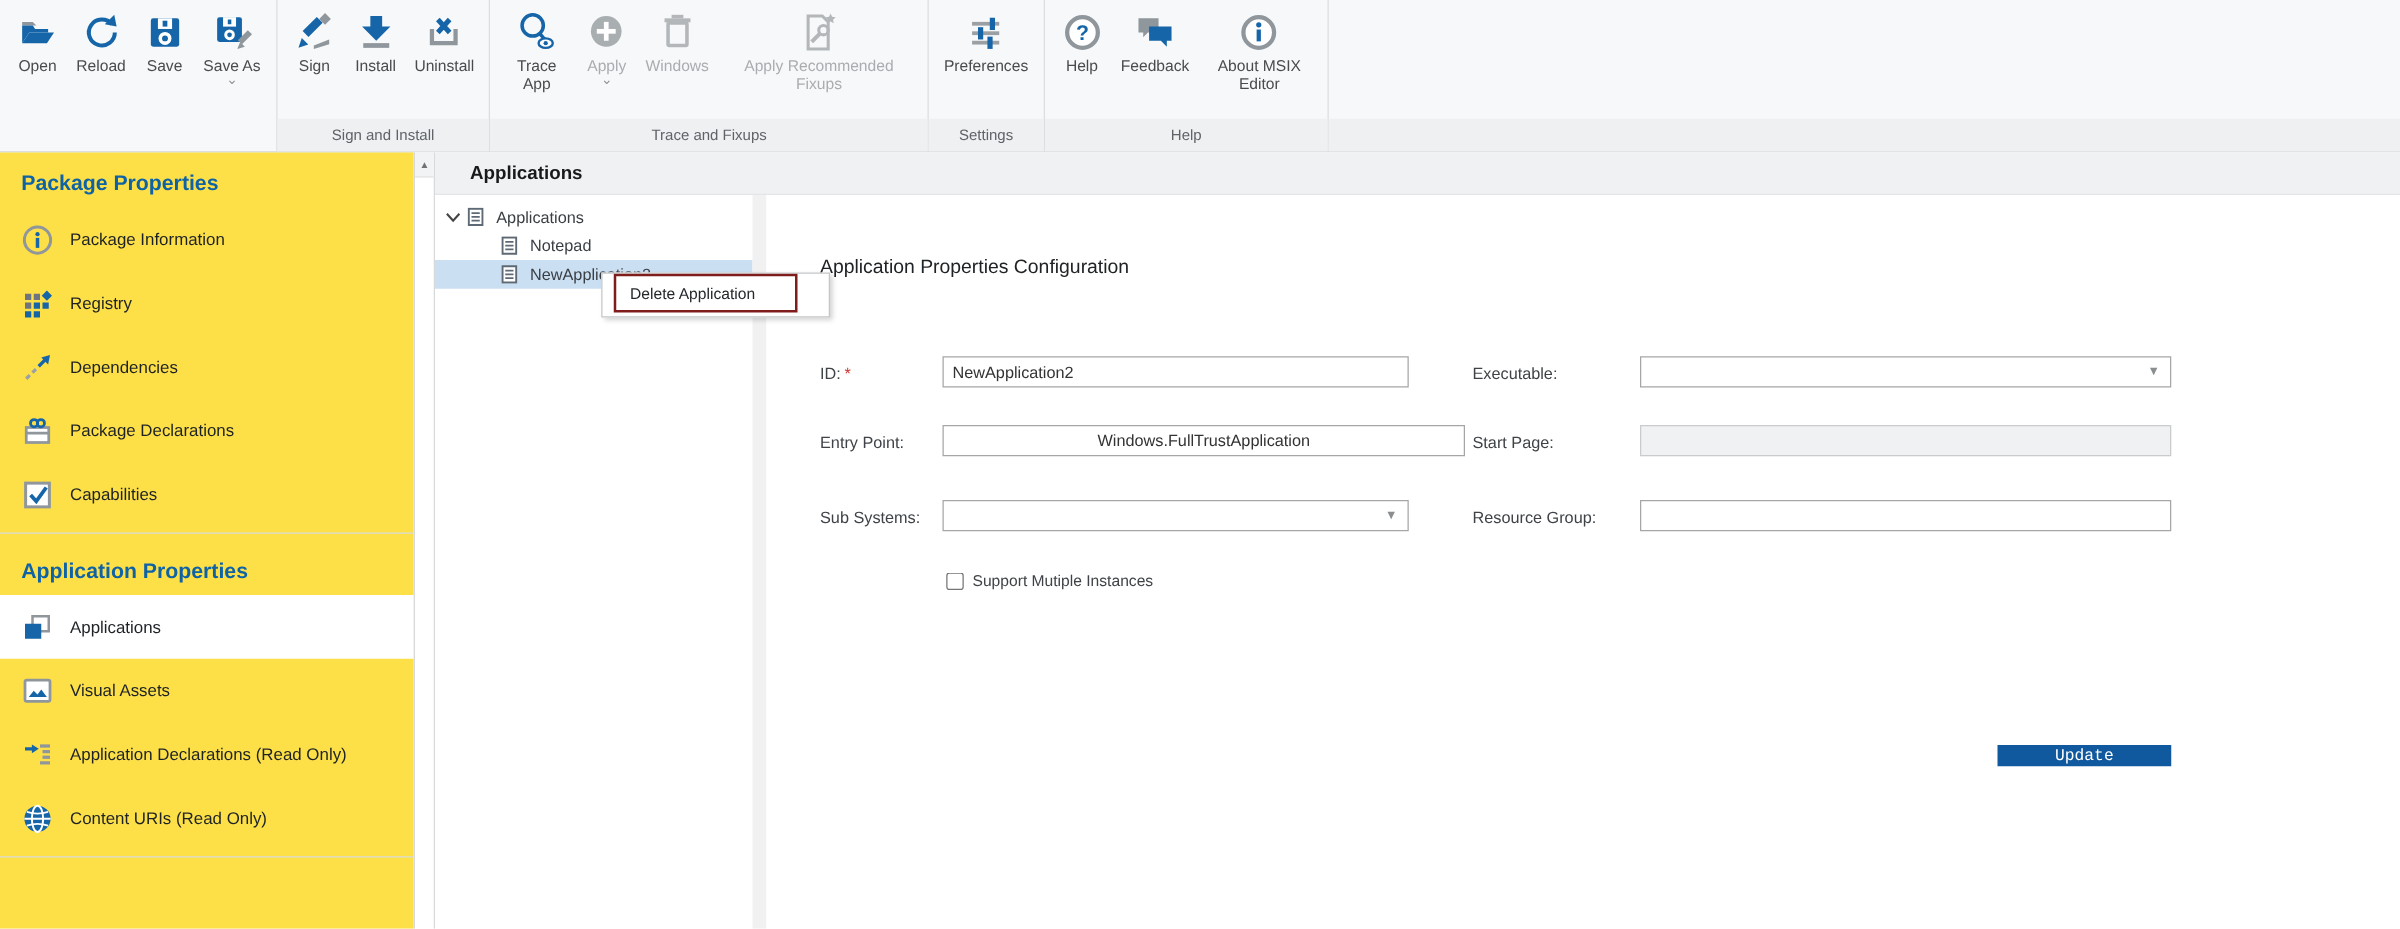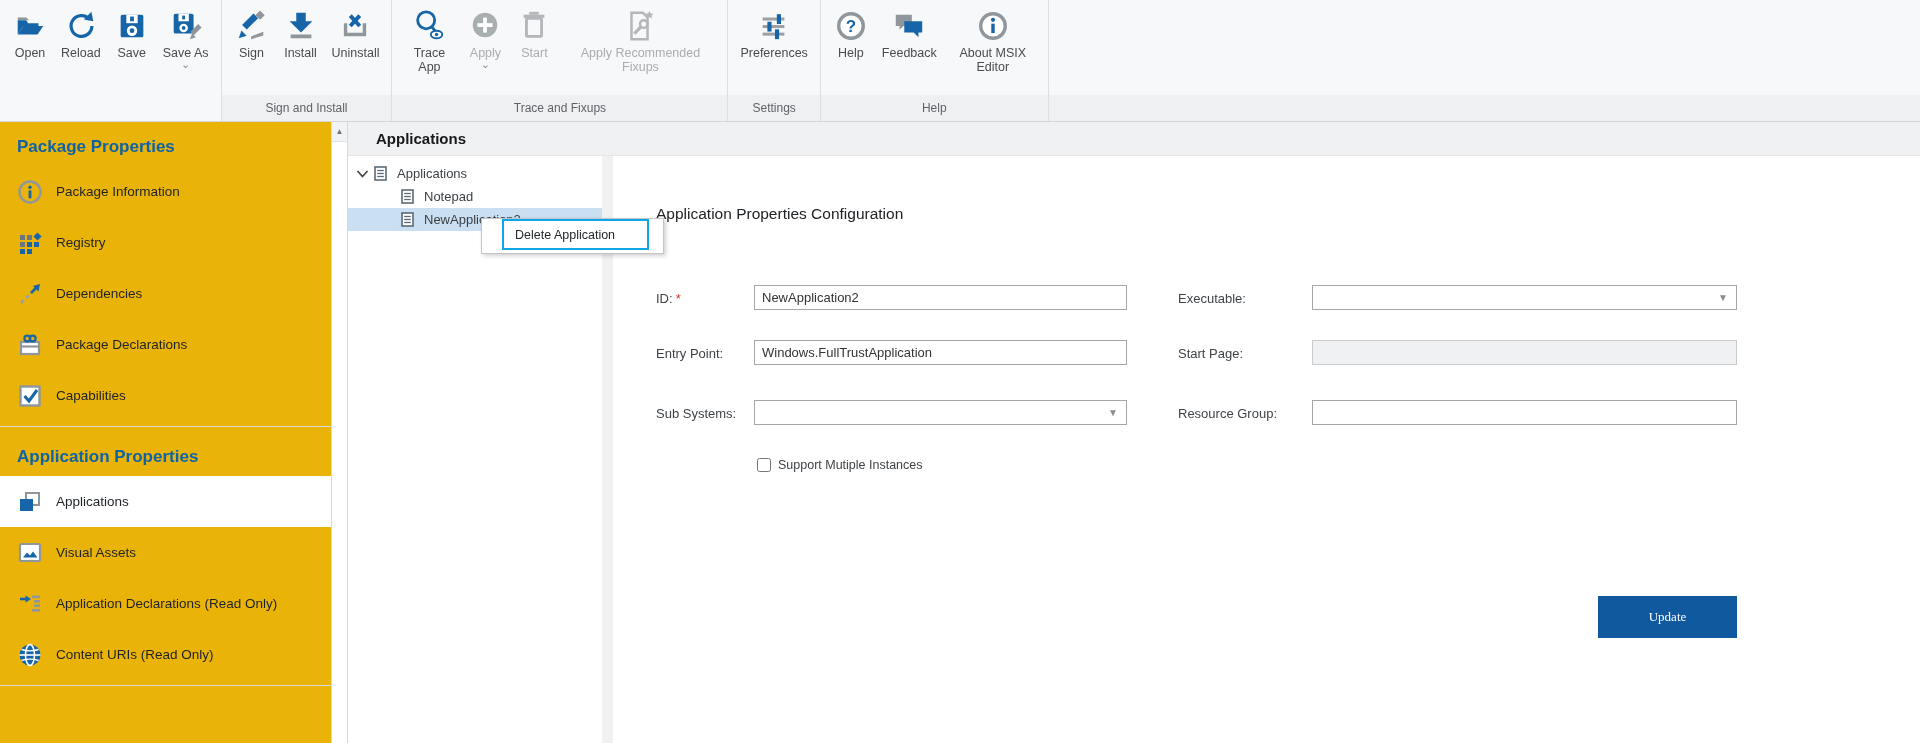--- a/index.html
+++ b/index.html
@@ -15,21 +15,21 @@
   .rgroup-label{height:26px;background:#eef0f1;font-size:12px;color:#5f6368;
                 text-align:center;line-height:26px;padding:0 6px;white-space:nowrap}
   .rbtn{display:flex;flex-direction:column;align-items:center;padding:2px 5px;cursor:default}
   .rbtn .ricon{width:36px;height:38px;display:flex;align-items:center;justify-content:center}
   .rbtn .lbl{font-size:12.5px;color:#494c4e;text-align:center;line-height:1.15;margin-top:1px}
   .rbtn .chev{font-size:11px;color:#8a8e91;line-height:9px;height:10px}
   .rbtn.disabled .lbl{color:#a9adb0}
   .w50{max-width:50px}.w92{max-width:92px}.w150{max-width:150px}.w86{max-width:86px}
 
   
-  .sidebar{position:absolute;top:122px;left:0;width:331px;bottom:0;background:#eab308}
+  .sidebar{position:absolute;top:122px;left:0;width:331px;bottom:0;background:#fde047}
   .sb-heading{padding:15px 17px 9px;font-size:17px;font-weight:bold;color:#0f63a5}
   .sb-item{height:51px;display:flex;align-items:center;padding-left:17px;cursor:default}
   .sb-item.selected{background:#fff}
   .sb-icon{width:26px;height:26px;margin-right:13px;flex:none}
   .sb-label{font-size:13.5px;color:#1e2226}
   .sb-divider{height:1px;background:#d8dbdd;margin:5px 0}
 
   
   .vscroll{position:absolute;top:122px;left:331px;width:17px;bottom:0;background:#fff;
            border-left:1px solid #d7d9db;border-right:1px solid #d7d9db;box-sizing:border-box}
@@ -49,40 +49,40 @@
   .trow.selected{background:#cbdff2}
   .tchev{width:13px;height:10px;margin-left:8px;flex:none}
   .tdoc{width:13px;height:15px;flex:none}
   .tdoc.root{margin-left:5px}
   .tdoc.child{margin-left:53px}
   .tlabel{margin-left:10px;white-space:nowrap}
 
   
   .ctxmenu{position:absolute;left:481px;top:218px;width:183px;height:36px;background:#fff;
            border:1px solid #c3c6c8;box-shadow:2px 2px 4px rgba(0,0,0,.18);z-index:50;box-sizing:border-box}
-  .ctxitem{position:absolute;left:20px;top:0px;width:147px;height:31px;border:2px solid #0ea5e9;
+  .ctxitem{position:absolute;left:9px;top:0px;width:147px;height:31px;border:2px solid #7f1d1d;
            background:#fff;display:flex;align-items:center;box-sizing:border-box;cursor:default}
   .ctxitem span{padding-left:11px;font-size:12.5px;color:#24282b;white-space:nowrap}
 
   
   .f-heading{position:absolute;left:43px;top:49px;font-size:15.5px;font-weight:normal;color:#202326}
   .f-label{position:absolute;font-size:13px;color:#3f4347;white-space:nowrap}
   .req{color:#d0342c;margin-left:3px}
   .f-input{position:absolute;height:25px;border:1px solid #a6a6a6;font-size:13px;color:#333;
            padding:0 7px;box-sizing:border-box;background:#fff;font-family:inherit;outline:none}
   .f-input:disabled{background:#f0f1f2;border-color:#c9cbcd}
   .f-combo{position:absolute;height:25px;border:1px solid #a6a6a6;background:#fff;box-sizing:border-box;
            display:flex;align-items:center;cursor:default}
   .f-combo .cval{flex:1;font-size:13px;color:#333;padding-left:7px}
   .f-combo .cchev{font-size:10px;color:#8a8e91;padding-right:8px}
   .f-check{position:absolute;left:144px;top:302px;display:flex;align-items:center;gap:7px}
   .f-check input{width:14px;height:14px;margin:0}
   .f-check .cklabel{font-size:12.5px;color:#3f4347}
-  .update-btn{position:absolute;left:985px;top:440px;width:139px;height:42px;background:#10599e;
-              color:#fff;font-size:13px;border:none;font-family:Liberation Serif, serif;cursor:default}
+  .update-btn{position:absolute;left:985px;top:440px;width:139px;height:17px;background:#10599e;
+              color:#fff;font-size:13px;border:none;font-family:Liberation Mono, monospace;cursor:default}
 
   svg{display:block}
 </style>
 </head>
 <body>
 
 <div class="ribbon">
 
   <div class="rgroup">
     <div class="rgroup-btns">
@@ -195,21 +195,21 @@
         <span class="chev">⌄</span>
       </div>
       <div class="rbtn disabled">
         <span class="ricon">
           <svg width="34" height="34" viewBox="0 0 36 36">
               <rect x="10" y="10" width="16" height="19" rx="1" fill="none" stroke="#b3b7ba" stroke-width="3"></rect>
               <rect x="7" y="6" width="22" height="3.4" fill="#b3b7ba"></rect>
               <rect x="13" y="3" width="10" height="3" fill="#b3b7ba"></rect>
             </svg>
         </span>
-        <span class="lbl">Start</span>
+        <span class="lbl">Windows</span>
       </div>
       <div class="rbtn disabled">
         <span class="ricon">
           <svg width="34" height="34" viewBox="0 0 36 36">
               <path d="M9 4h12l5 5v23H9z" fill="none" stroke="#b3b7ba" stroke-width="2.6"></path>
               <path fill="#b3b7ba" d="M28 2l1.3 2.7 3 .4-2.2 2 .6 3-2.7-1.5L25.3 10l.6-3-2.2-2 3-.4z"></path>
               <circle cx="22" cy="16" r="4" fill="none" stroke="#b3b7ba" stroke-width="2.6"></circle>
               <line x1="12" y1="26" x2="19" y2="19" stroke="#b3b7ba" stroke-width="3.4"></line>
             </svg>
         </span>
@@ -456,21 +456,21 @@
         <span>ID:</span><span class="req">*</span>
       </div>
       <input class="f-input" style="left: 141px; top: 129px; width: 373px;" value="NewApplication2">
       <div class="f-label" style="left:565px;top:135px">Executable:</div>
       <div class="f-combo" style="left:699px;top:129px;width:425px">
         <span class="cval"></span>
         <span class="cchev">▼</span>
       </div>
 
       <div class="f-label" style="left:43px;top:190px">Entry Point:</div>
-      <input class="f-input" style="left: 141px; top: 184px; width: 373px;" value="Windows.FullTrustApplication">
+      <input class="f-input" style="left: 141px; top: 184px; width: 418px; text-align: center;" value="Windows.FullTrustApplication">
       <div class="f-label" style="left:565px;top:190px">Start Page:</div>
       <input class="f-input" style="left: 699px; top: 184px; width: 425px;" disabled="" value="">
 
       <div class="f-label" style="left:43px;top:250px">Sub Systems:</div>
       <div class="f-combo" style="left:141px;top:244px;width:373px">
         <span class="cval"></span>
         <span class="cchev">▼</span>
       </div>
       <div class="f-label" style="left:565px;top:250px">Resource Group:</div>
       <input class="f-input" style="left: 699px; top: 244px; width: 425px;" value="">

